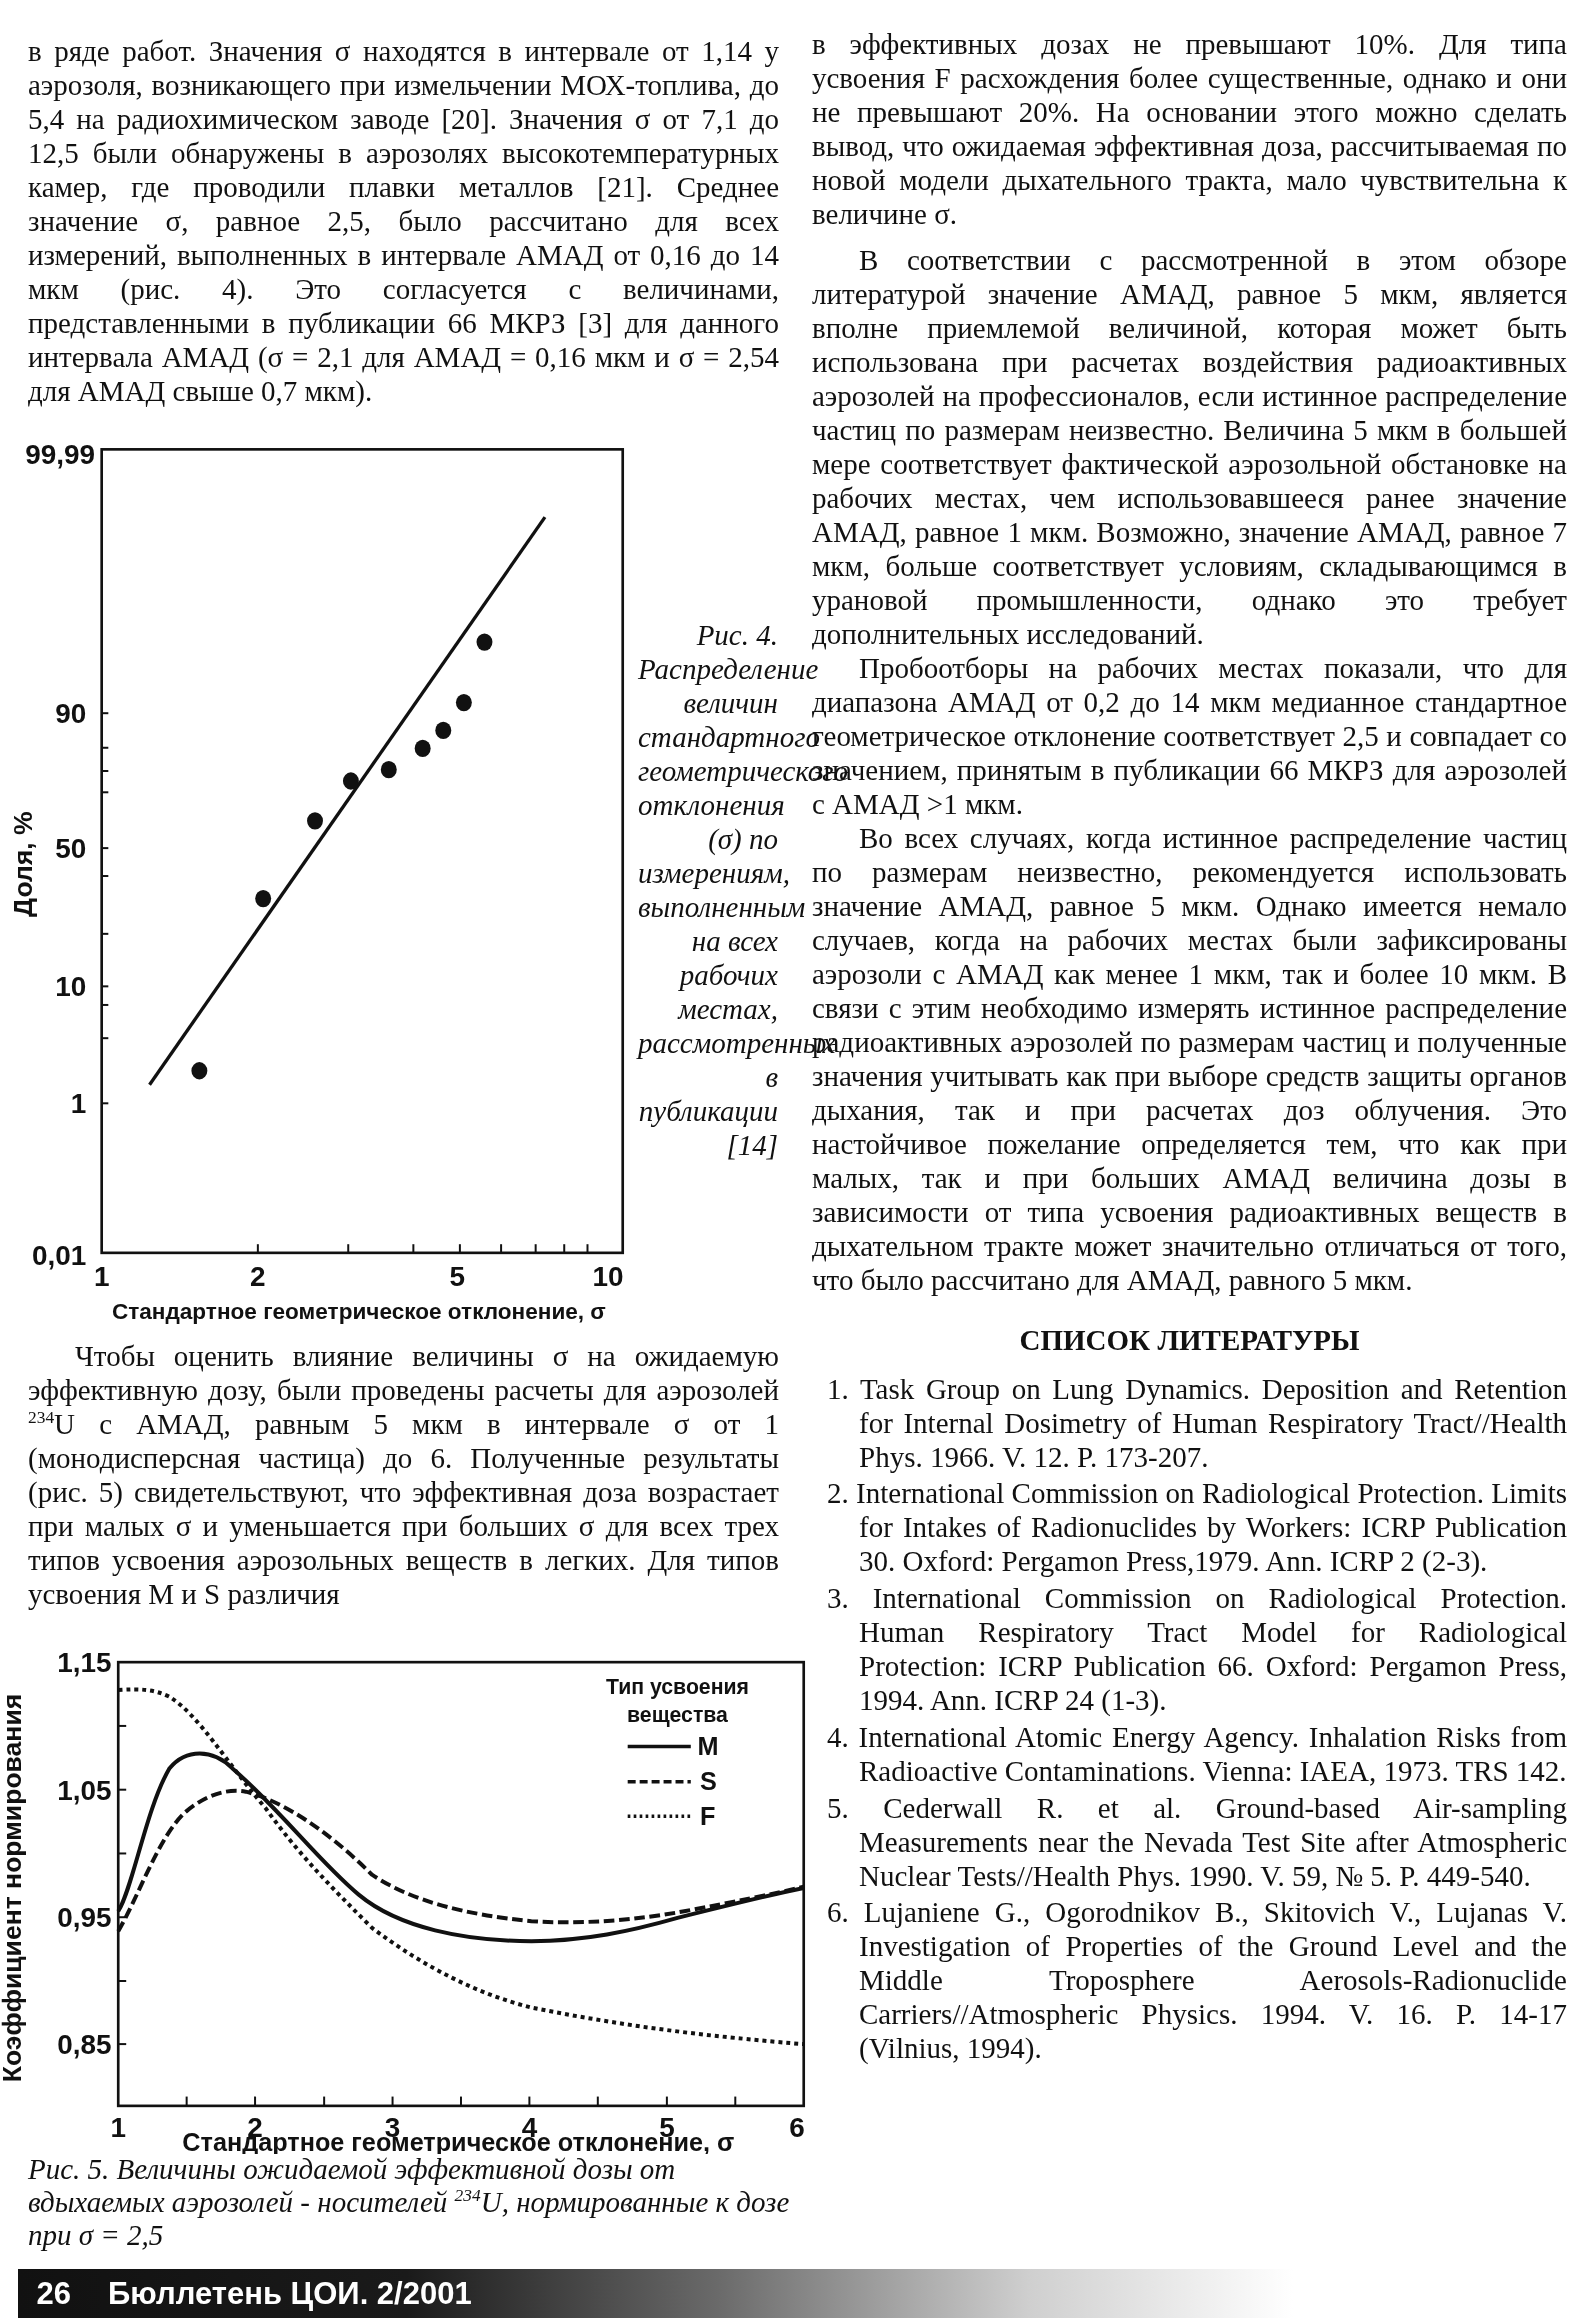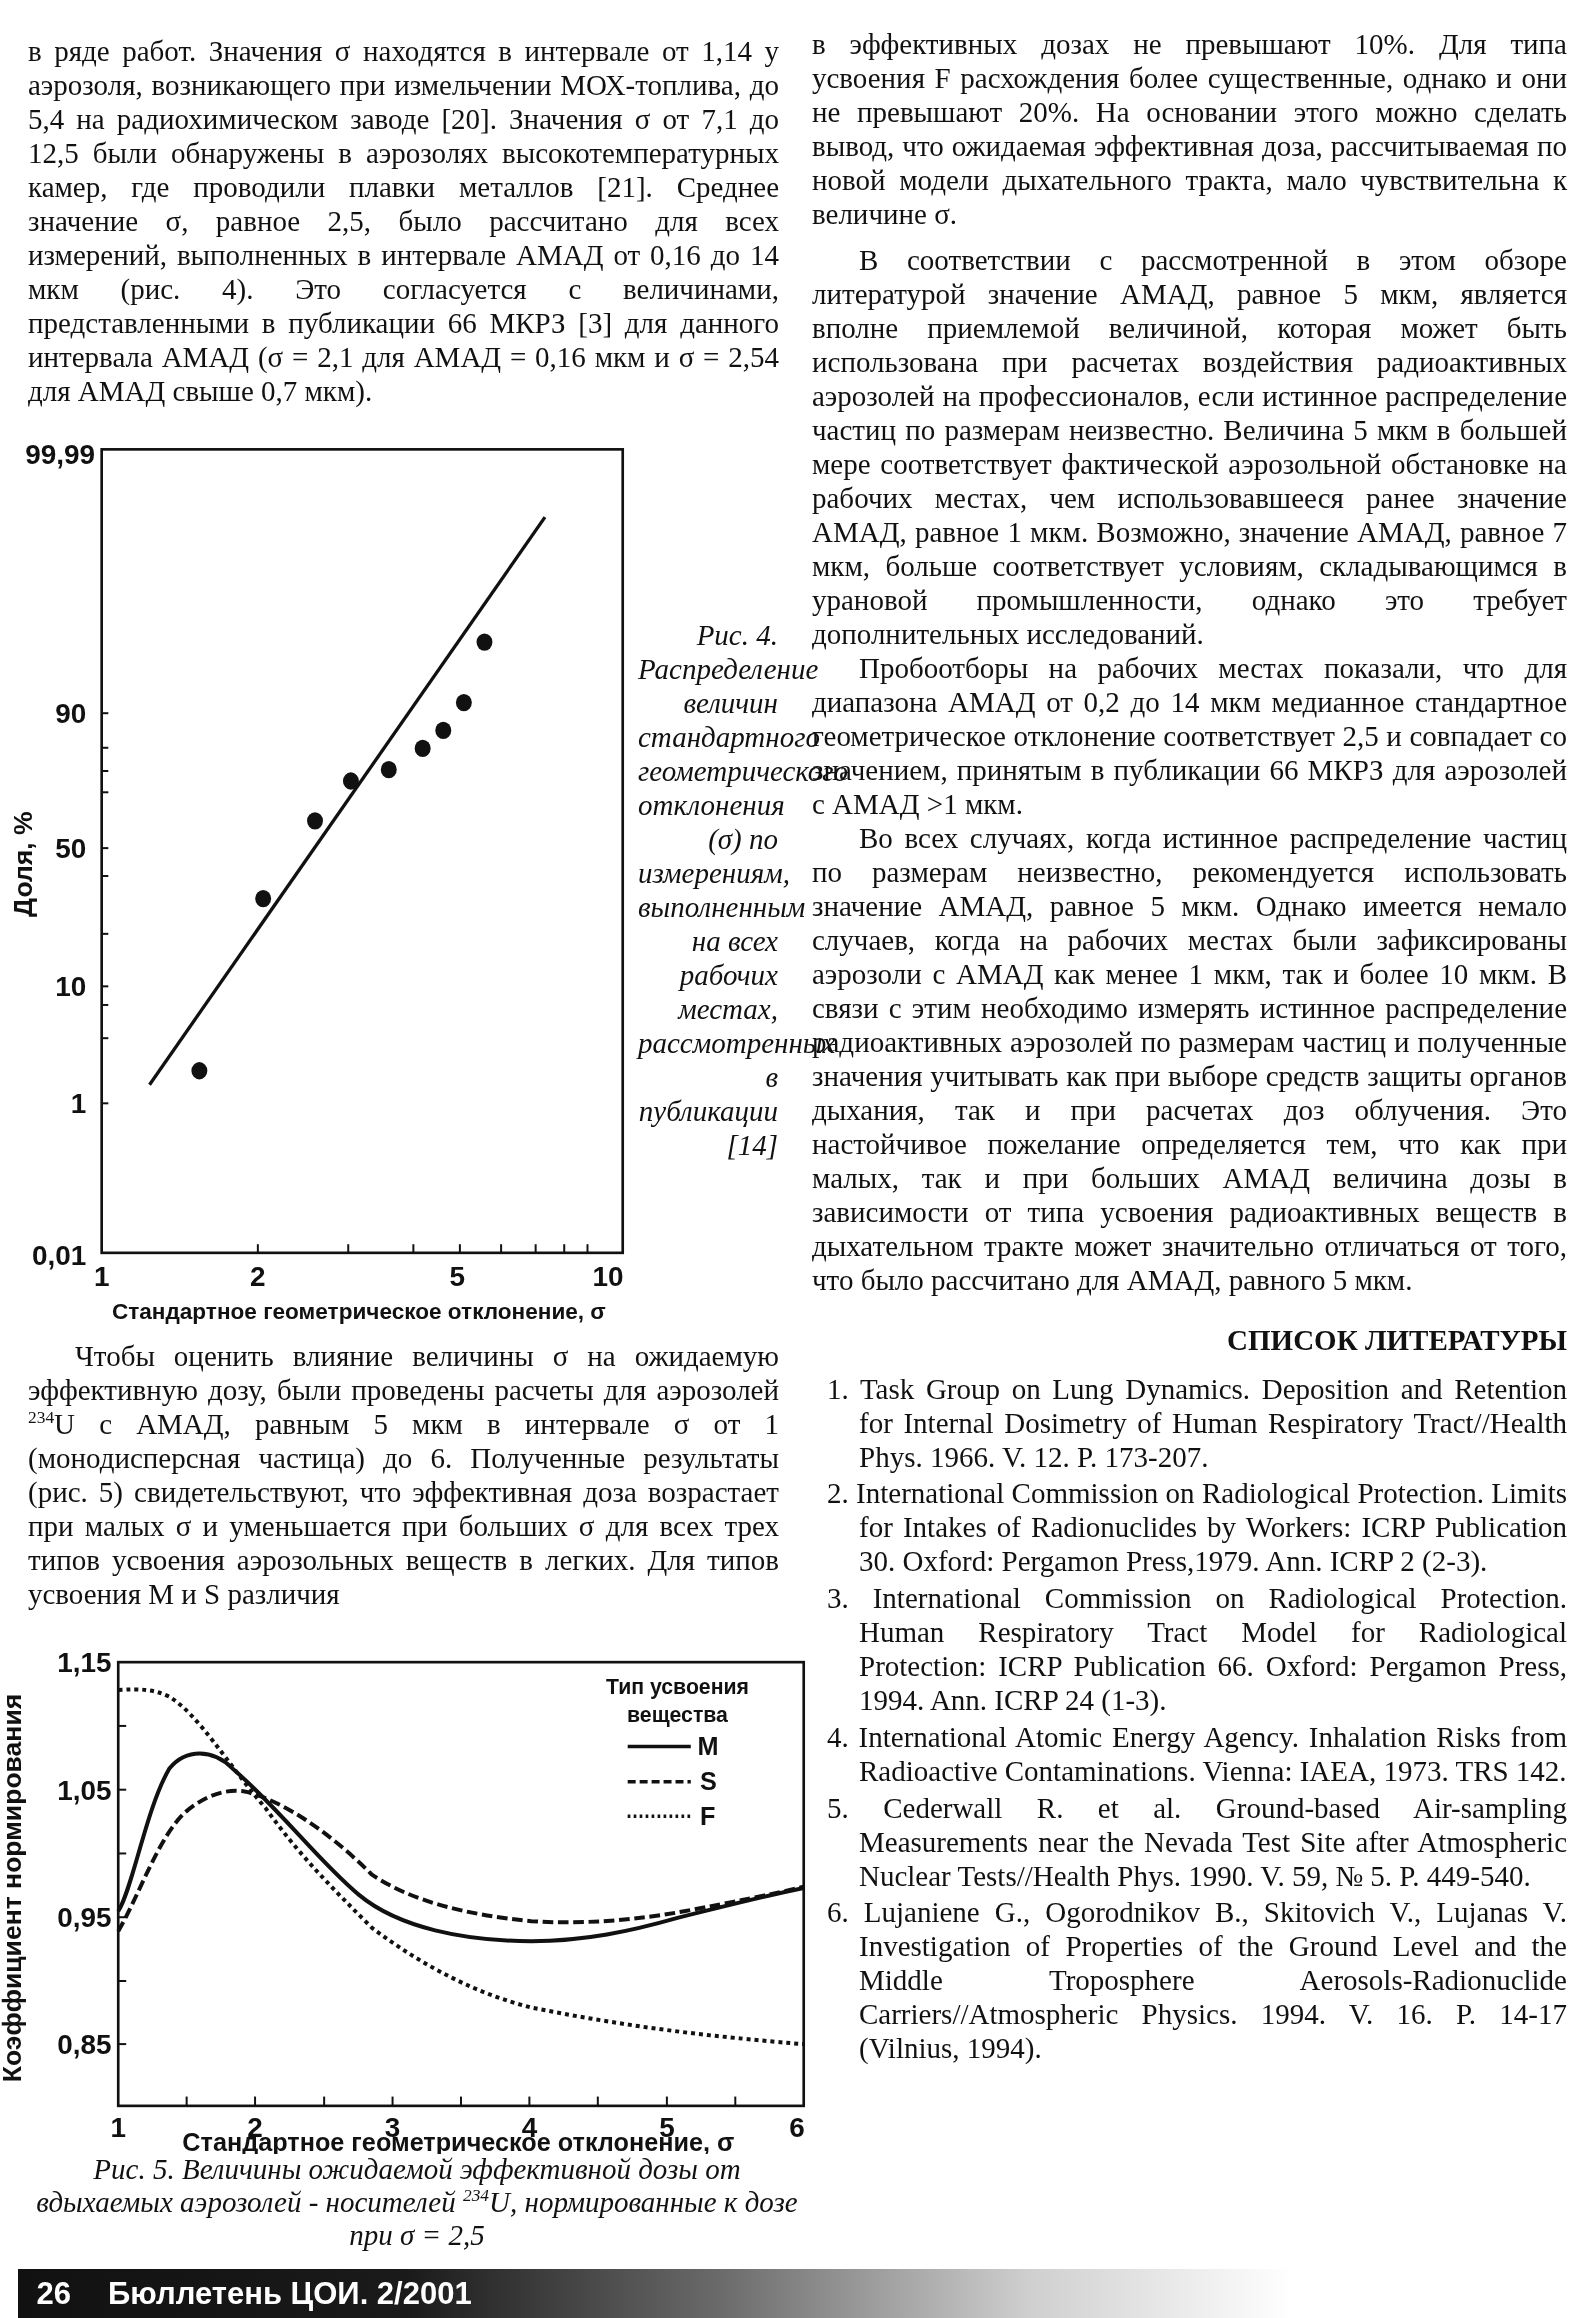--- a/index.html
+++ b/index.html
@@ -8,23 +8,23 @@
   .col { position:absolute; font-size:29px; line-height:34px; text-align:justify; }
   .col p { margin:0; }
   .indent { text-indent:47px; }
   .gap { margin-top:12px !important; }
   #left-top { left:28px; top:26.6px; width:751px;margin-top:7px; }
   #left-mid { left:28px; top:1339px; width:751px; }
   #right { left:812px; top:26.6px; width:755px; }
   .fig-caption-4 { position:absolute; left:638px; top:618px; width:140px; font-style:italic;
                    font-size:29px; line-height:34px; text-align:right; }
   .fig-caption-5 { position:absolute; left:28px; top:2153px; width:778px; font-style:italic;
-                   font-size:29px; line-height:33px;text-align:center; }
+                   font-size:29px; line-height:33px; }
   svg text { font-family:"Liberation Sans", sans-serif; font-weight:bold; fill:#111; }
-  .refs-title { text-align:right; font-weight:bold; font-size:29px; margin:26.6px 0 14.6px 0 !important; }
+  .refs-title { text-align:center; font-weight:bold; font-size:29px; margin:26.6px 0 14.6px 0 !important; }
   .ref { padding-left:47px; text-indent:-32px; margin:0 0 2.7px 0 !important; text-align:justify; }
   .footer { position:absolute; left:18px; top:2269px; width:1555px; height:57px;
             background:linear-gradient(90deg,#111 0%,#1a1a1a 25%,#6a6a6a 45%,#cfcfcf 65%,#fff 82%); }
   .footer span { position:absolute; top:6.6px; color:#fff; font-family:"Liberation Sans", sans-serif;
                  font-weight:bold; font-size:31px; }
   sup { font-size:60%; line-height:0; }
 </style>
 </head>
 <body>
 

